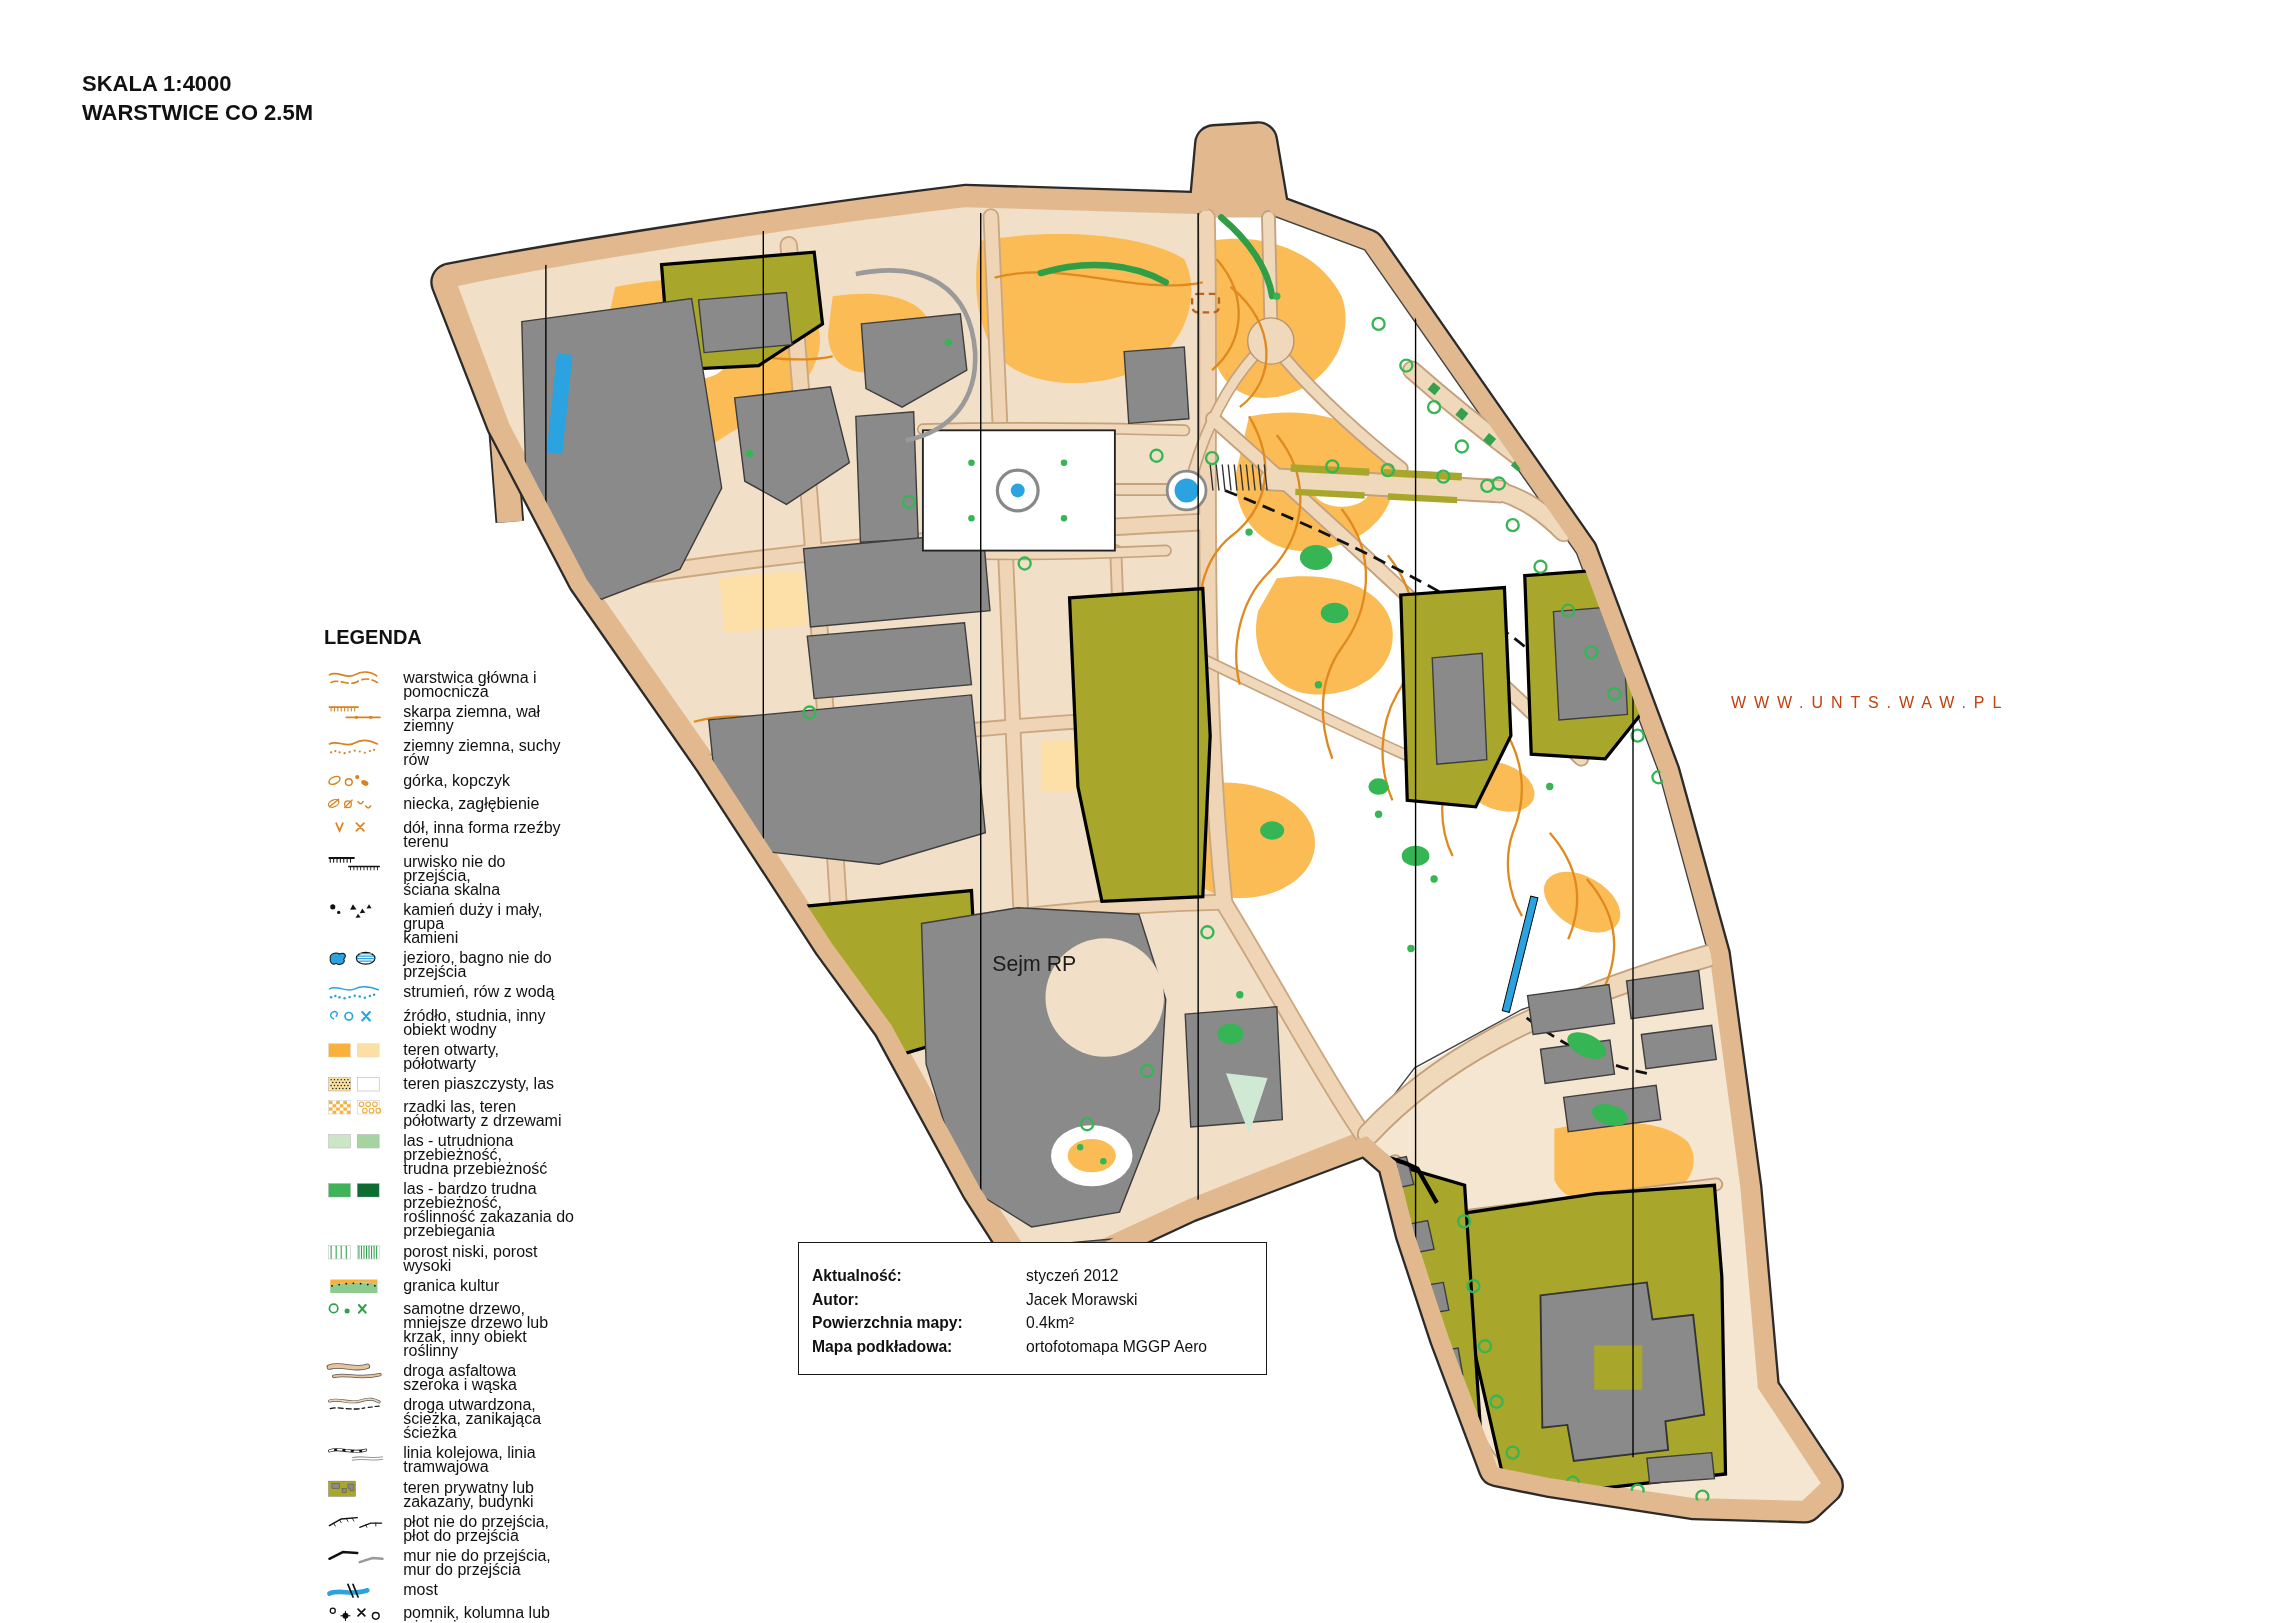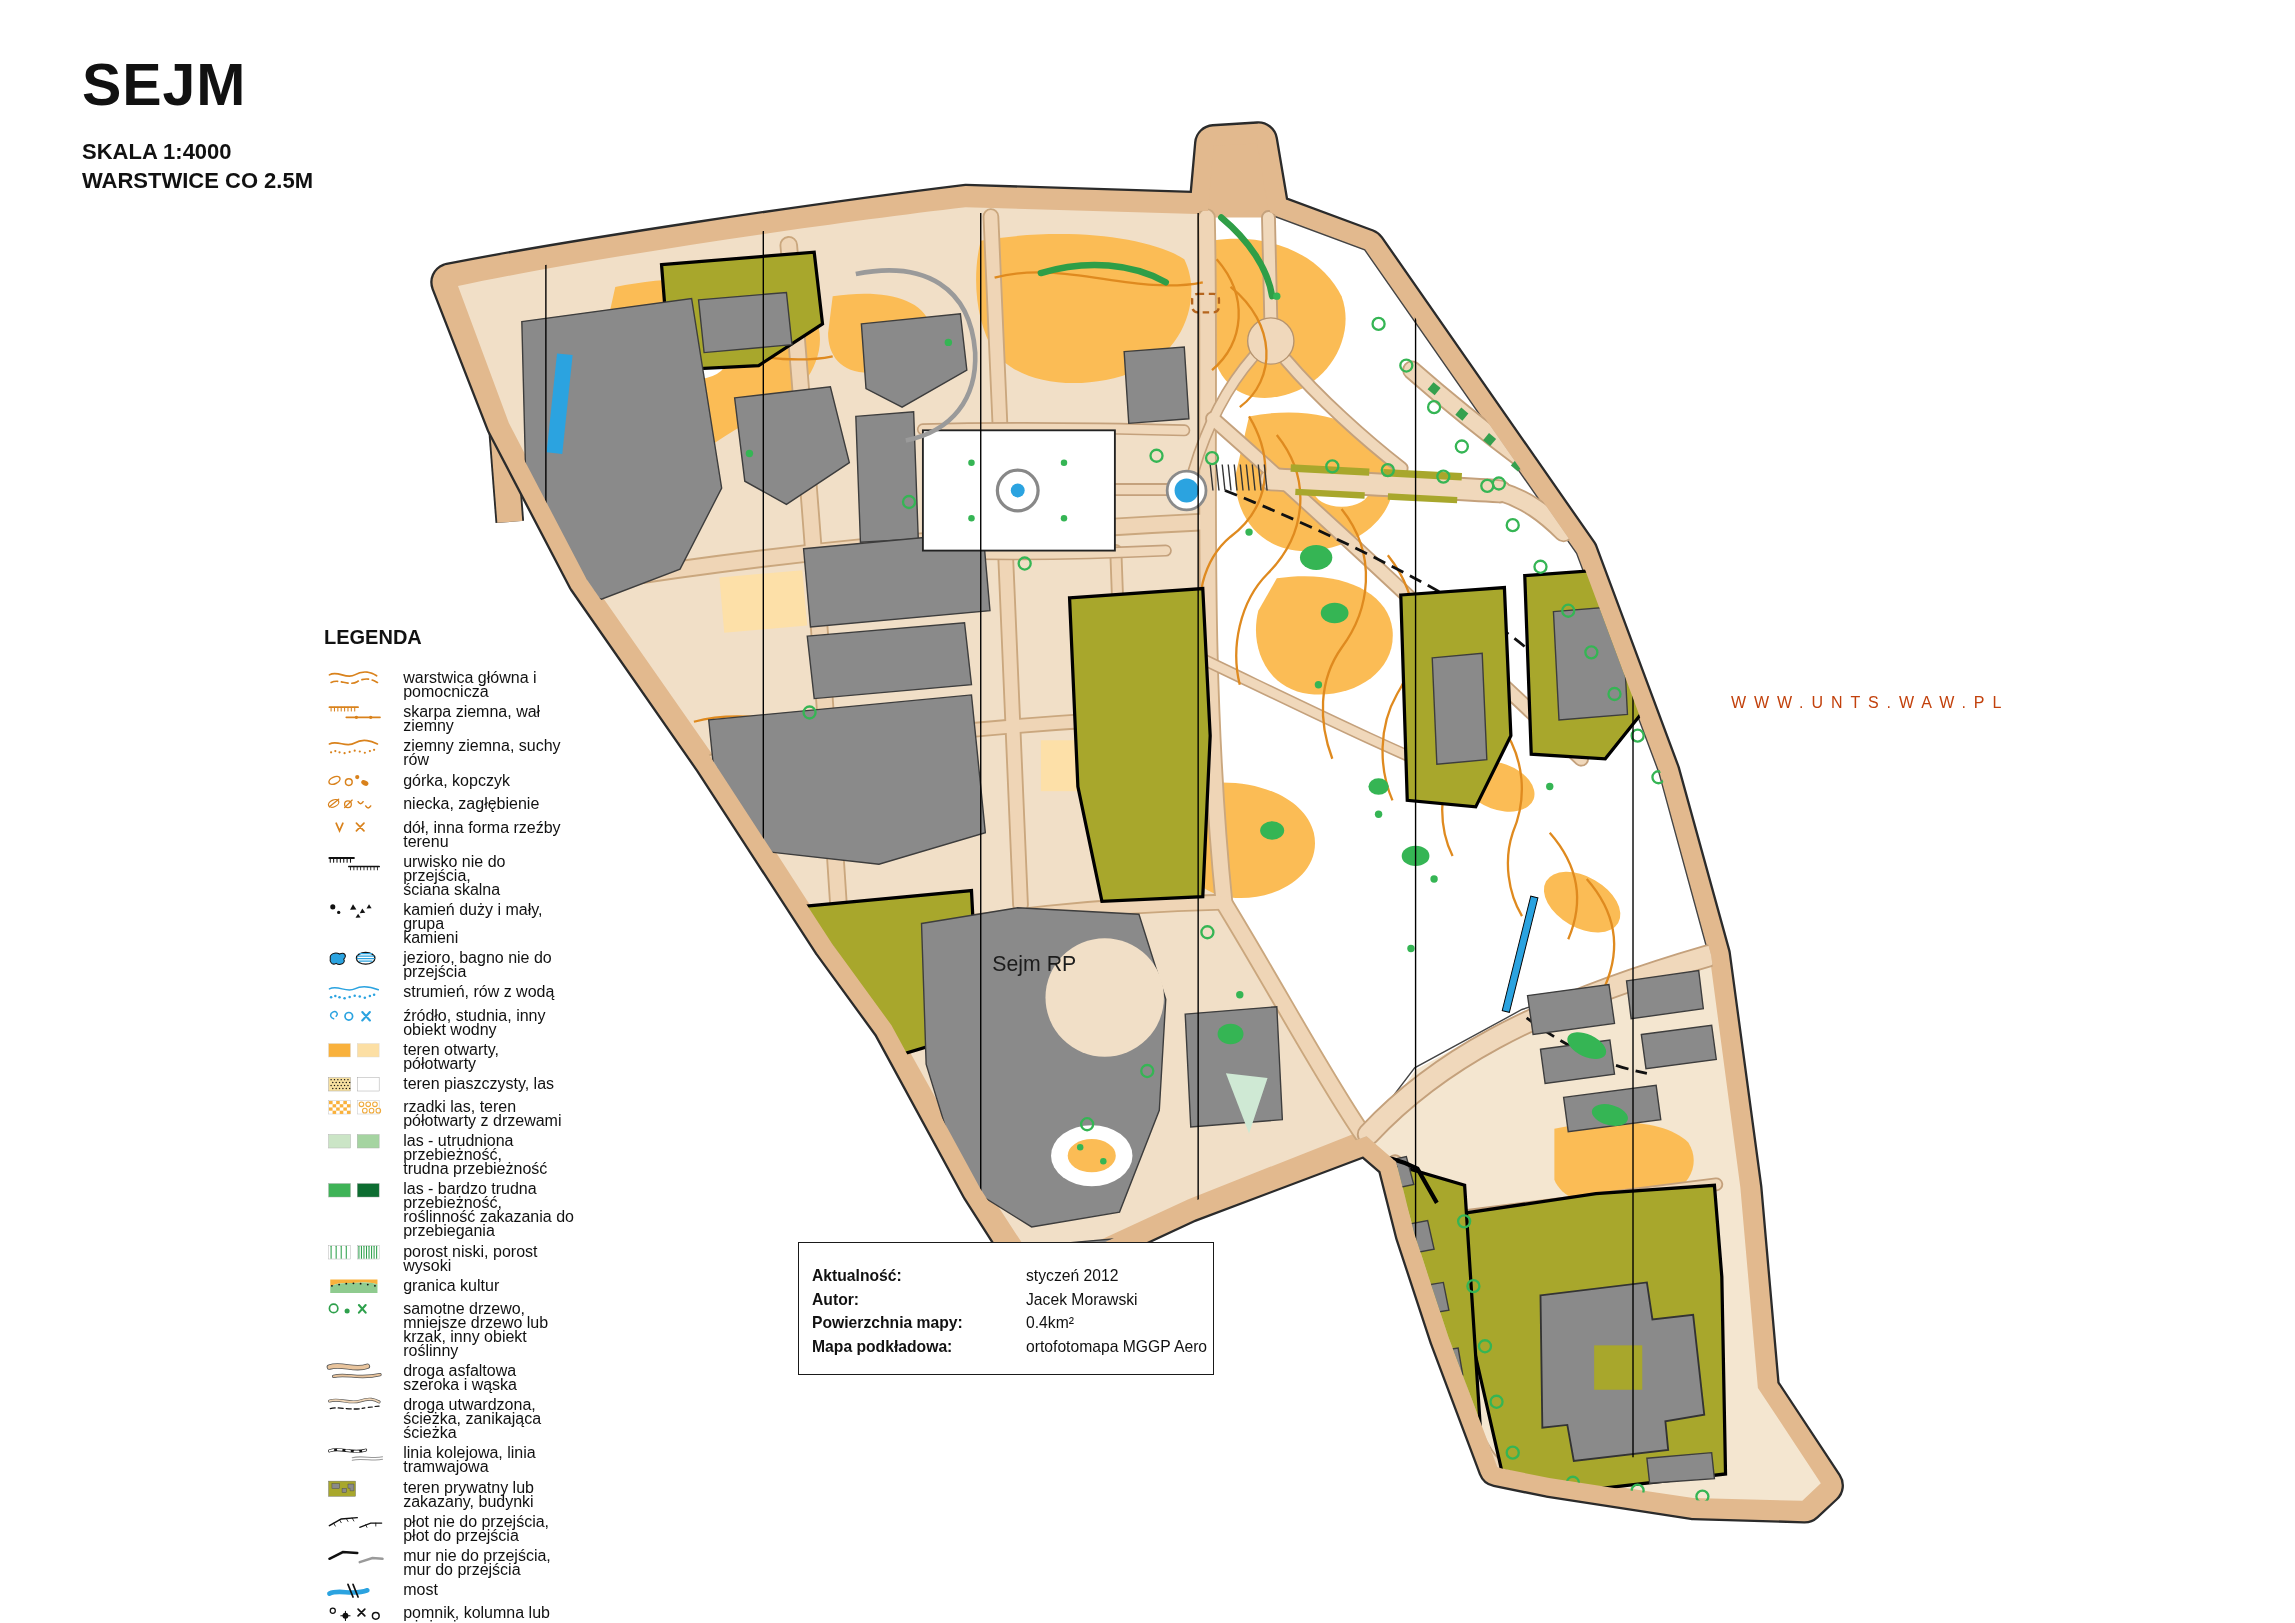--- a/index.html
+++ b/index.html
@@ -9,21 +9,21 @@
   .hdr{position:absolute;left:82px;top:51px;}
   .hdr h1{margin:0;font-size:59px;font-weight:bold;letter-spacing:0.9px;}
   .hdr .sub{margin-top:17.6px;font-size:22px;font-weight:bold;line-height:1.32;}
   
   .legend{position:absolute;left:324px;top:626px;width:250px;}
   .legend h2{margin:0 0 20.4px 0;font-size:20px;font-weight:bold;}
   .lg-row{display:flex;align-items:flex-start;margin-bottom:4.2px;}
   .lg-icon{width:69px;flex:0 0 69px;margin-right:10.2px;}
   .lg-label{font-size:16px;line-height:14px;white-space:pre-line;padding-top:1.9px;}
   
-  .info{position:absolute;left:798px;top:1242px;width:416px;height:133px;
+  .info{position:absolute;left:798px;top:1242px;width:469px;height:133px;
         border:1.9px solid #1a1a1a;box-sizing:border-box;background:#fff;
         padding:24px 0 12px 13px;}
   .info-row{display:flex;margin-bottom:5.6px;}
   .info-label{width:214px;font-size:15.7px;font-weight:bold;}
   .info-value{font-size:15.7px;}
   
   .logo{position:absolute;left:1731px;top:684px;width:315px;}
   .logo-top{display:flex;align-items:flex-start;}
   .logo-text{font-size:80px;font-weight:bold;letter-spacing:-0.9px;line-height:0.78;
              margin-left:4.6px;color:#111;}
@@ -338,21 +338,20 @@
           <path d="M3060,460 V3150"></path>
           <path d="M3530,460 V3150"></path>
     </g>
   </g>
 
   <text class="sejm-text" x="2145" y="2098">Sejm RP</text>
 </svg>
 </div>
 
 <div class="hdr">
-  <h1>SEJM</h1>
   <div class="sub">
     <div>SKALA 1:4000</div>
     <div>WARSTWICE CO 2.5M</div>
   </div>
 </div>
 
 <div class="legend">
   <h2>LEGENDA</h2>
   <div id="legend-items">
       <div class="lg-row">

